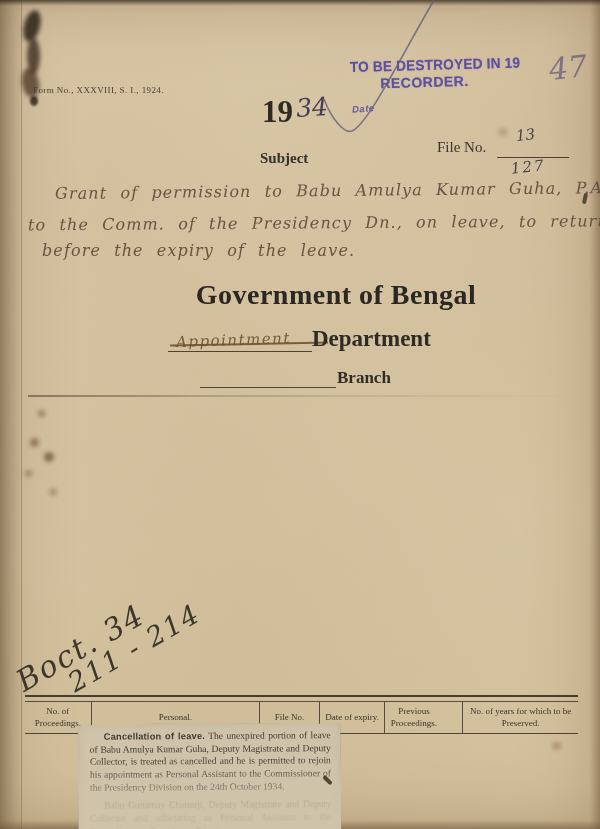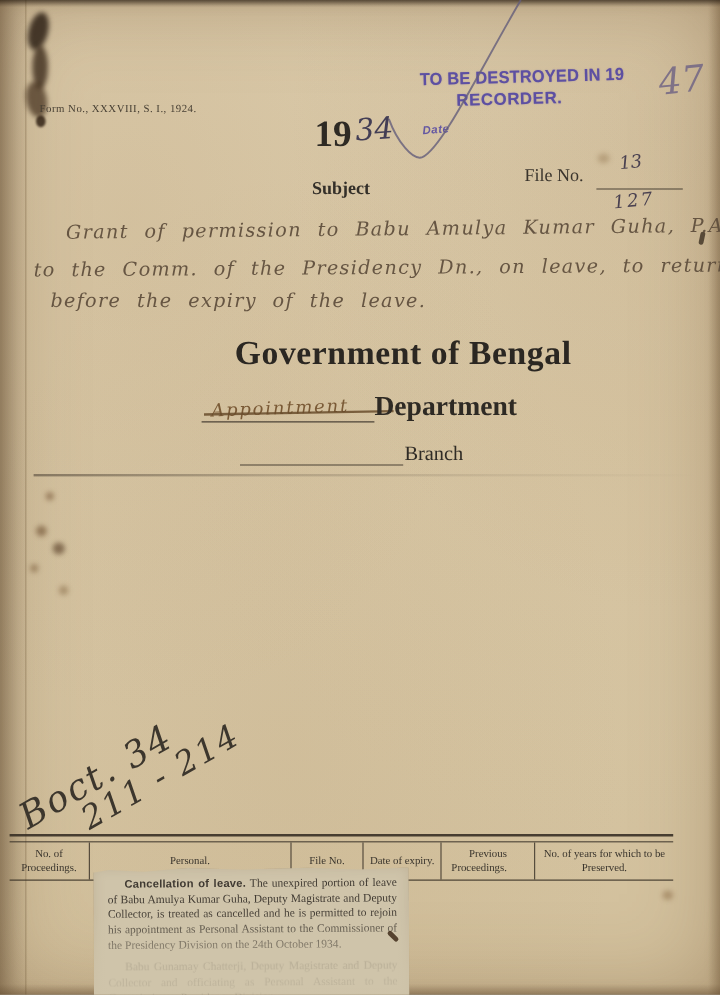--- a/index.html
+++ b/index.html
@@ -28,21 +28,21 @@
   
   .printed{color:#39332b;}
   .form-no{left:33px;top:85px;font-size:9px;letter-spacing:0.4px;color:#484034;}
   .year-printed{left:262px;top:94px;font-size:31px;font-weight:bold;color:#2e2a24;}
   .subject-label{left:260px;top:150px;font-size:15px;font-weight:bold;color:#332f29;}
   .fileno-label{left:437px;top:139px;font-size:15px;color:#3a342c;}
   .fileno-line{left:497px;top:139px;width:72px;height:18px;border-bottom:1.5px solid rgba(52,45,36,0.85);}
   .title{left:0;top:279px;width:600px;text-align:center;font-size:28px;font-weight:bold;letter-spacing:0.5px;color:#2b2722;margin-left:36px;}
   .dept-label{left:312px;top:326px;font-size:23px;font-weight:bold;color:#2e2a24;}
   .dept-line{left:168px;top:330px;width:144px;height:21px;border-bottom:1.5px solid rgba(52,45,36,0.85);}
-  .branch-label{left:337px;top:368px;font-size:17px;font-weight:normal;color:#302c26;}
+  .branch-label{left:337px;top:368px;font-size:17px;font-weight:bold;color:#302c26;}
   .branch-line{left:200px;top:369px;width:136px;height:18px;border-bottom:1.5px solid rgba(52,45,36,0.85);}
   
   .hand{font-family:"DejaVu Serif",serif;font-style:italic;color:#55483a;}
   .year-hand{left:296px;top:93px;font-size:25px;color:#433e55;transform:rotate(-4deg);}
   .fileno-num{left:516px;top:126px;font-size:15px;color:#4a4150;transform:rotate(-6deg);}
   .fileno-den{left:511px;top:158px;font-size:15px;color:#4a4150;transform:rotate(-6deg);letter-spacing:2px;}
   .subj-hand{font-size:16px;letter-spacing:1.1px;word-spacing:7px;color:rgba(92,76,59,0.92);white-space:nowrap;}
   .subj1{left:55px;top:181px;transform:rotate(-0.6deg);}
   .subj2{left:28px;top:213px;transform:rotate(-0.4deg);}
   .subj3{left:42px;top:241px;}
@@ -54,27 +54,27 @@
   
   .stamp{left:350px;top:56px;width:230px;transform:rotate(-1.5deg);color:rgba(88,75,162,0.92);
     font-family:"Liberation Sans","DejaVu Sans",sans-serif;font-weight:bold;
     text-shadow:0 0 1px rgba(88,75,162,0.55);}
   .stamp .s1{font-size:14.5px;letter-spacing:0.2px;transform:scaleX(0.94);transform-origin:0 0;white-space:nowrap;}
   .stamp .s2{font-size:14px;letter-spacing:0.5px;margin-left:30px;margin-top:1px;}
   .stamp-year{left:549px;top:50px;font-size:30px;color:rgba(122,110,134,0.95);transform:rotate(-6deg);font-family:"DejaVu Serif",serif;font-style:italic;}
   .date-stamp{left:352px;top:103px;font-size:9.5px;font-weight:bold;font-style:italic;
     font-family:"Liberation Sans",sans-serif;color:rgba(88,75,162,0.9);transform:rotate(-4deg);letter-spacing:0.5px;}
   
-  .ptable{left:8px;top:695px;width:553px;border-top:2px solid rgba(55,47,37,0.9);}
+  .ptable{left:25px;top:695px;width:553px;border-top:2px solid rgba(55,47,37,0.9);}
   .rule2{position:absolute;left:0;top:4px;width:553px;height:1px;background:rgba(55,47,37,0.8);}
   .hrow{display:flex;margin-top:5px;border-bottom:1.2px solid rgba(55,47,37,0.85);height:31px;}
   .hcell{display:flex;align-items:center;justify-content:center;text-align:center;
     font-size:9px;line-height:1.25;color:#3a352d;padding:0 3px;box-sizing:border-box;}
   .hcell + .hcell{border-left:1px solid rgba(55,47,37,0.8);}
-  .c1{width:68px;}.c2{width:175px;}.c3{width:62px;}.c4{width:68px;}.c5{width:60px;text-align:right;}.c6{width:120px;margin-left:20px;}
+  .c1{width:68px;}.c2{width:175px;}.c3{width:62px;}.c4{width:68px;}.c5{width:60px;}.c6{width:120px;margin-left:20px;}
   
   .clipping{left:78px;top:723px;width:263px;height:110px;background:#cfc4aa;
     transform:rotate(-0.4deg);box-shadow:0 0 4px rgba(80,60,35,0.35), inset 0 0 10px rgba(120,100,70,0.18);
     clip-path:polygon(0 3%,5% 1%,16% 2.5%,30% 0,48% 1.5%,68% 0.5%,84% 2%,100% 0.8%,100% 100%,0 100%);
     padding:7px 10px 0 12px;box-sizing:border-box;overflow:hidden;
     font-family:"Liberation Serif",serif;color:#403a32;}
   .clipping p{margin:0;font-size:9.6px;line-height:1.32;text-align:justify;text-indent:14px;}
   .clipping p.p2{margin-top:6px;opacity:0.5;filter:blur(0.4px);}
   .clip-head{font-weight:bold;font-family:"Liberation Sans",sans-serif;font-size:9.3px;letter-spacing:0.2px;}
   .clip-fade{position:absolute;left:0;top:0;width:100%;height:100%;pointer-events:none;

